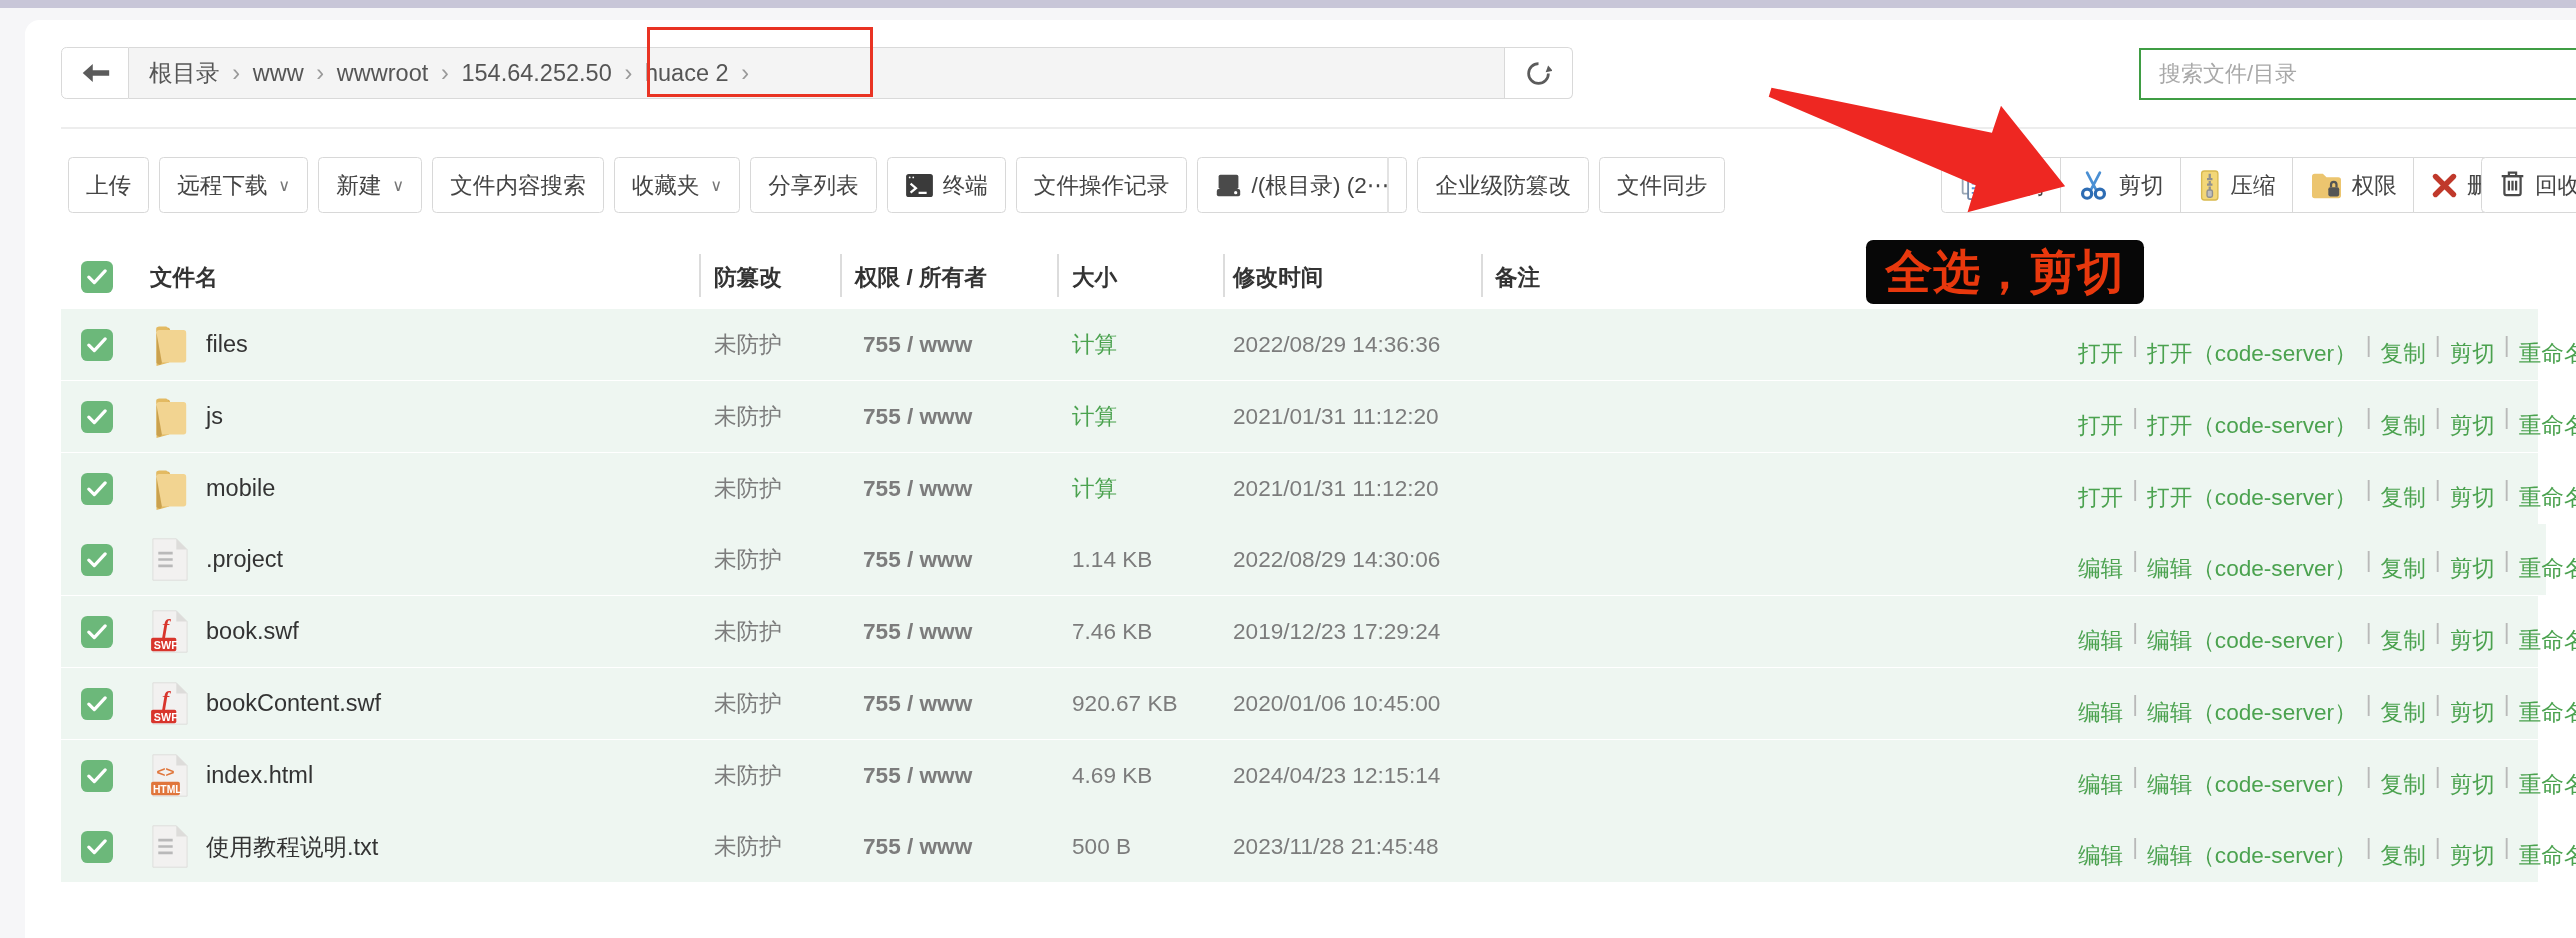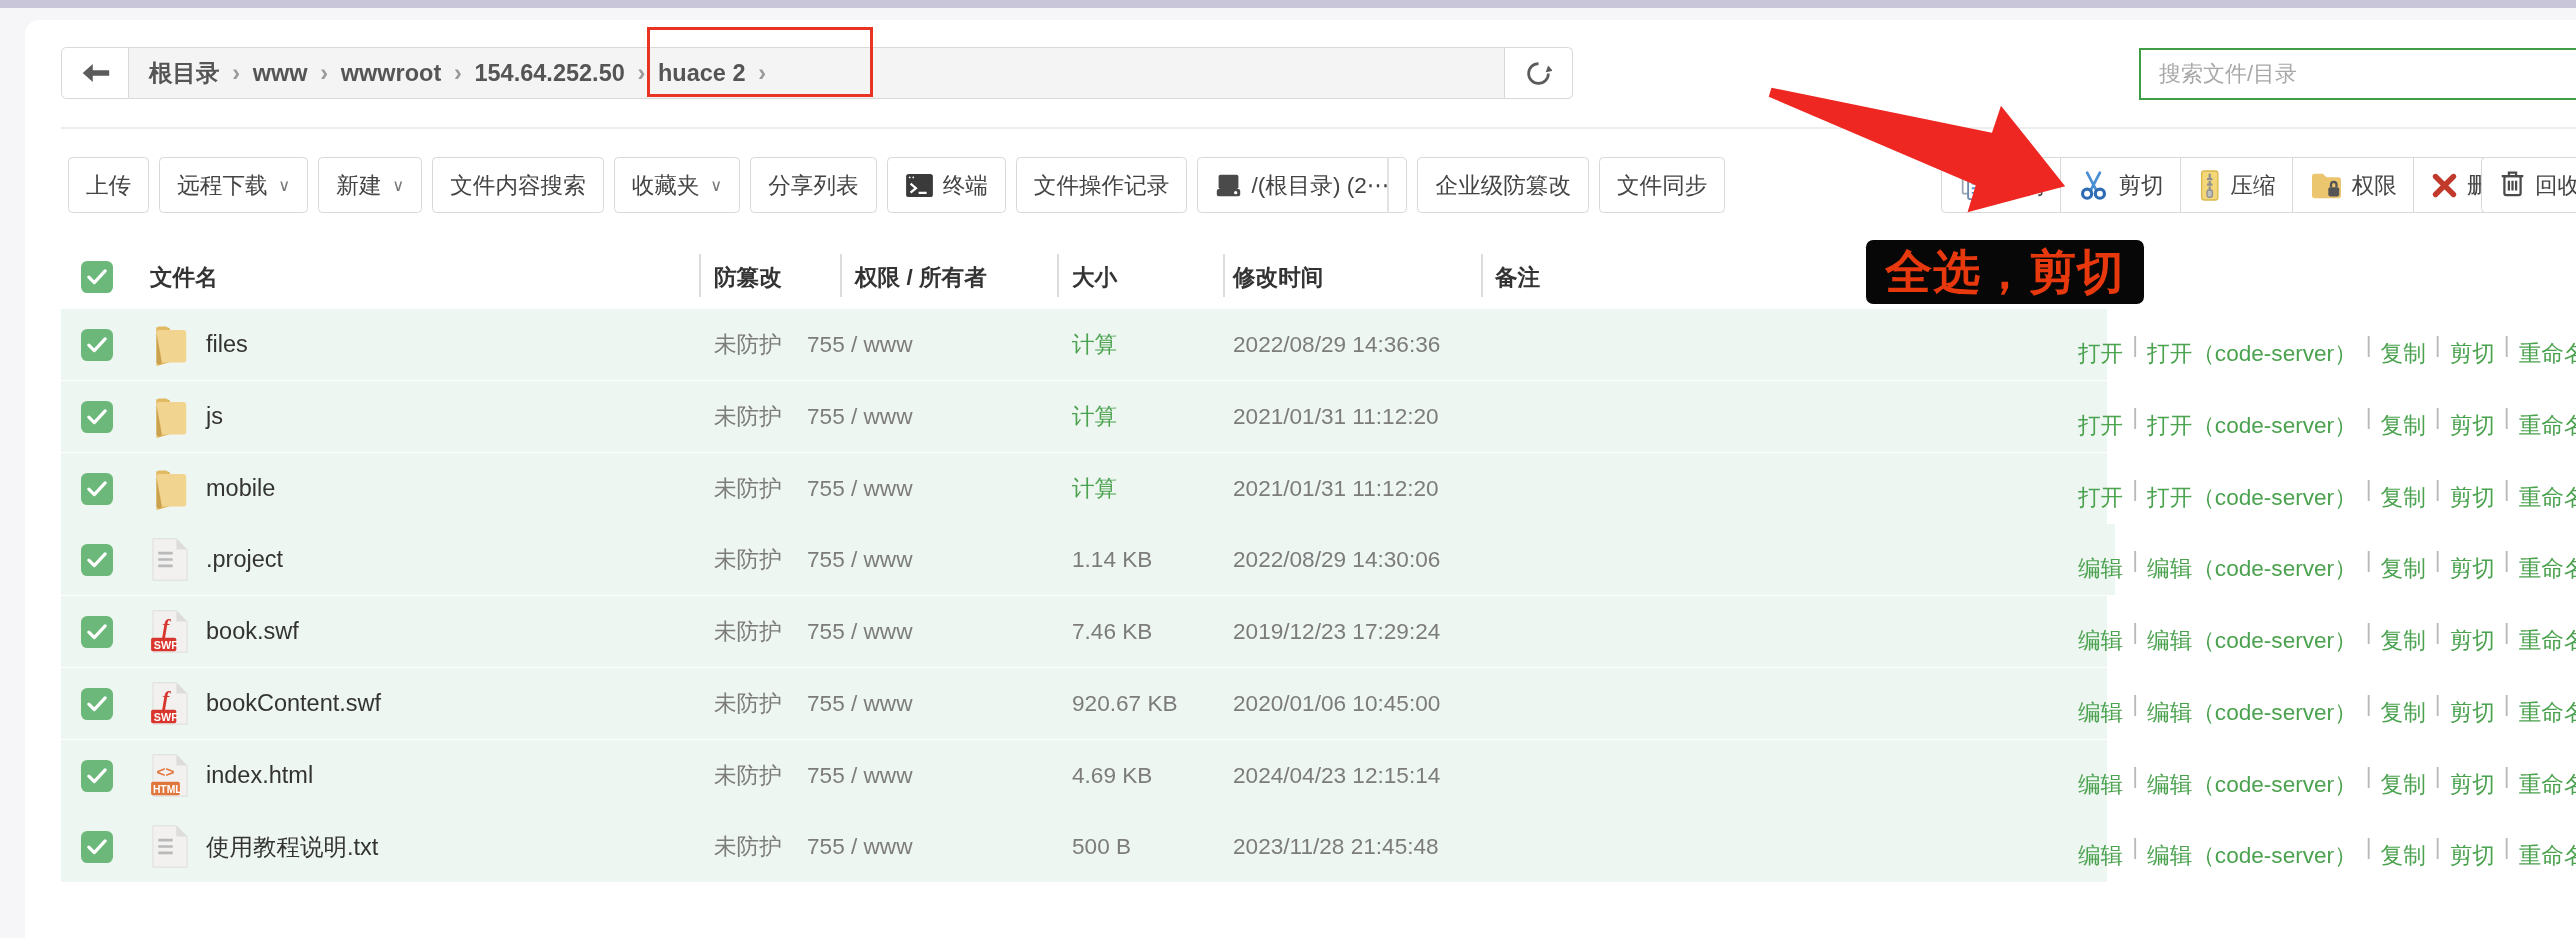--- a/index.html
+++ b/index.html
@@ -1,21 +1,21 @@
 <!DOCTYPE html>
 <html style="font-size:14.5px"><head>
 <meta charset="utf-8">
 <style>
   html,body{margin:0;padding:0;width:2576px;height:938px;overflow:hidden;
     font-family:"Liberation Sans","DejaVu Sans",sans-serif;background:#f6f6f8;}
   .top-strip{position:absolute;left:0;top:0;width:2576px;height:8.1px;background:#c8c6d8;}
   .panel{position:absolute;left:25px;top:20px;right:0;bottom:0;background:#ffffff;border-radius:14.5px 0 0 0;}
 
   
-  .crumb-group{position:absolute;left:61px;top:47px;height:68px;display:flex;font-weight:bold;}
+  .crumb-group{position:absolute;left:61px;top:47px;height:68px;display:flex;}
   .back-btn{width:68px;height:52px;background:#fff;border:1.8px solid #d9d9d9;border-radius:5.4px 0 0 5.4px;
     display:flex;align-items:center;justify-content:center;box-sizing:border-box;cursor:pointer;}
   .crumb-bar{width:1376px;height:52px;background:#f4f4f4;border:1.8px solid #d9d9d9;border-left:none;
     box-sizing:border-box;display:flex;align-items:center;padding-left:20px;}
   .crumb{font-size:23.5px;color:#555;cursor:pointer;}
   .crumb-sep{font-size:23.5px;color:#9a9a9a;margin:0 12.7px;}
   .refresh-btn{width:68px;height:52px;background:#fff;border:1.8px solid #d9d9d9;border-left:none;
     border-radius:0 5.4px 5.4px 0;display:flex;align-items:center;justify-content:center;box-sizing:border-box;cursor:pointer;}
   .search-box{position:absolute;left:2139px;top:48px;width:470px;height:52px;border:2.7px solid #3f9d44;
     background:#fff;box-sizing:border-box;display:flex;align-items:center;}
@@ -42,27 +42,27 @@
   .anno-label{position:absolute;left:1866px;top:240px;width:278px;height:64px;background:#070707;border-radius:7.2px;
     display:flex;align-items:center;justify-content:center;font-size:47px;font-weight:bold;color:#e8380d;letter-spacing:0.9px;}
 
   
   .thead{position:absolute;left:61px;top:249px;width:2515px;height:54px;}
   .th{position:absolute;top:12.7px;font-size:22.6px;font-weight:600;color:#333;white-space:nowrap;}
   .th-sep{position:absolute;top:5.4px;width:1.8px;height:43px;background:#dcdcdc;}
   .hdr-check{position:absolute;left:20px;top:11.8px;}
   .checkbox{width:32px;height:32px;background:#6cb87a;border-radius:6.3px;display:flex;align-items:center;justify-content:center;cursor:pointer;}
   .rows{position:absolute;left:61px;top:0;width:2515px;}
-  .row{position:absolute;left:0;width:2046px;height:71px;background:#eef6f1;}
+  .row{position:absolute;left:0;width:2477px;height:71px;background:#eef6f1;}
   .row .checkbox{position:absolute;left:20px;top:20px;}
   .cell{position:absolute;top:0;height:71px;display:flex;align-items:center;font-size:22.6px;color:#7c7c7c;white-space:nowrap;}
   .c-name{left:145px;color:#333;font-size:23.5px;}
   .c-icon{left:88px;}
   .c-tamper{left:653px;}
-  .c-perm{left:746px;}
+  .c-perm{left:802px;font-weight:bold;}
   .c-size{left:1011px;}
   .c-size.calc{color:#4ba24f;cursor:pointer;}
   .c-mtime{left:1172px;}
   .c-actions{left:2017px;}
   .alink{color:#4ba24f;cursor:pointer;margin-top:17px;}
   .apipe{color:#b9b9b9;margin:0 9px;}
 </style>
 </head>
 <body>
 

